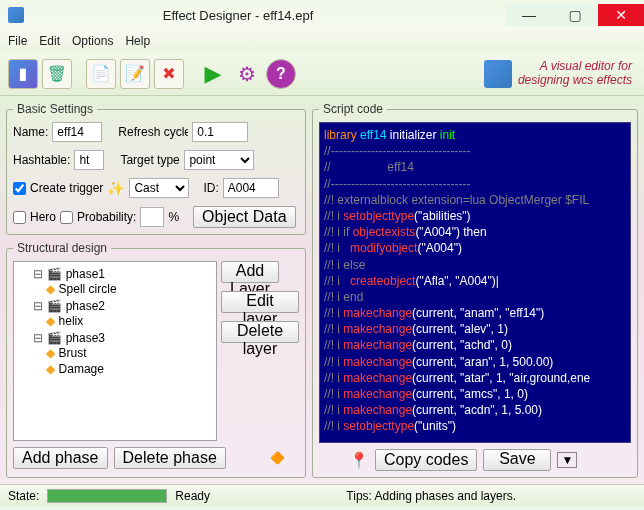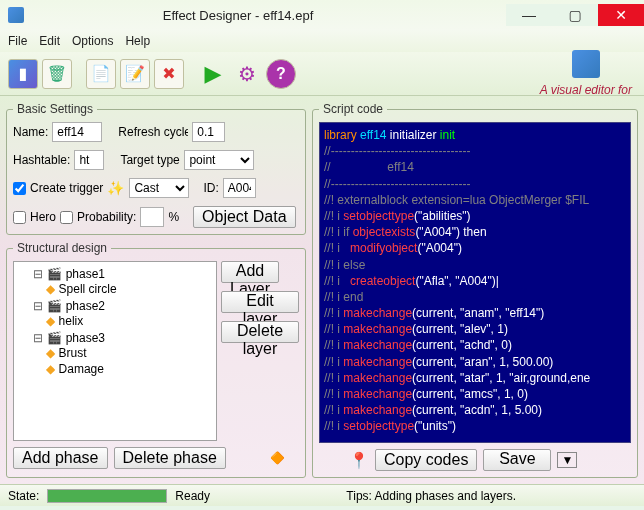--- a/index.html
+++ b/index.html
@@ -12,35 +12,35 @@
 .winbtn { width: 46px; height: 22px; display:flex; align-items:center; justify-content:center; font-size:14px; }
 .winbtn.min, .winbtn.max { background:#e8f5e9; color:#333; }
 .winbtn.close { background:#e81123; color:#fff; }
 
 .menubar { height: 22px; background: linear-gradient(to bottom,#f5f9f0,#edf5e2); display:flex; align-items:center; padding-left:8px; gap:12px; color:#222; }
 .menubar span { cursor: default; }
 
 .toolbar { height: 44px; background: linear-gradient(to bottom,#f2f8ea,#e4f0d8); display:flex; align-items:center; padding: 0 8px; gap: 4px; border-bottom:1px solid #c0d0b0; }
 .tbtn { width:30px; height:30px; border:1px solid #c0c0a0; border-radius:3px; background:#f8f8f0; display:flex; align-items:center; justify-content:center; font-size:16px; }
 .tsep { width:6px; }
-.toolbar .tagline { margin-left:auto; text-align:right; color:#b02040; font-style:italic; font-family: cursive; font-size:12px; line-height:1.1; padding-right:4px; display:flex; align-items:center; gap:6px;flex-direction:column; }
+.toolbar .tagline { margin-left:auto; text-align:right; color:#b02040; font-style:italic; font-family: cursive; font-size:12px; line-height:1.1; padding-right:4px; display:flex; align-items:center; gap:6px; }
 .tagline-icon { width:28px; height:28px; background:linear-gradient(135deg,#4a90e2,#357abd); border-radius:3px; }
 
 .content { display:flex; height: 388px; padding: 6px; gap: 6px; background: linear-gradient(to bottom,#e4f0d8 0%,#f0e0e8 40%,#f5e8f0 100%); }
 .left { width: 300px; display:flex; flex-direction:column; gap:6px; }
 .right { flex:1; display:flex; flex-direction:column; }
 
 fieldset.group { border:1px solid #a0b090; border-radius:3px; padding:6px; background: rgba(255,255,255,0.15); }
 fieldset.group legend { padding:0 4px; color:#333; }
 
 .basic { display:flex; flex-direction:column; gap:8px; }
 .row { display:flex; align-items:center; gap:4px; }
 .row label { font-size:12px; }
 .txt { border:1px solid #b0b0b0; background:#fff; height:20px; padding:0 4px; font-size:12px; }
-.txt.w40 { width:33px; }
+.txt.w40 { width:56px; }
 .txt.w50 { width:50px; }
 .sel { border:1px solid #b0b0b0; background:#fff; height:20px; font-size:12px; }
 .btn { border:1px solid #a0a0a0; background:linear-gradient(#fdfdfd,#e5e5e5); height:22px; padding:0 8px; font-size:16px; border-radius:2px; }
 .chk { width:13px; height:13px; }
 .cast-icon { width:18px;height:18px; display:inline-flex; align-items:center; justify-content:center; font-size:14px; }
 
 .struct { flex:1; display:flex; gap:4px; }
 .tree-wrap { flex:1; border:1px solid #a0a0a0; background:#fff; overflow:auto; padding:4px; min-height:130px; }
 .tree ul { list-style:none; padding-left:14px; }
 .tree li { padding:1px 0; white-space:nowrap; }
@@ -94,21 +94,21 @@
   <div class="tsep"></div>
   <div class="tbtn" style="color:#3a7">📄</div>
   <div class="tbtn" style="color:#a3a">📝</div>
   <div class="tbtn" style="color:#d33">✖</div>
   <div class="tsep"></div>
   <div class="tbtn" style="color:#2a2;border:none;background:none;font-size:22px">▶</div>
   <div class="tbtn" style="color:#a3a;border:none;background:none;font-size:20px">⚙</div>
   <div class="tbtn" style="background:#a3a;color:#fff;border-radius:50%;font-weight:bold">?</div>
   <div class="tagline">
     <span class="tagline-icon"></span>
-    <span><span>A visual editor for</span><br></span>
+    <span><span>A visual editor for</span><br><span>designing wcs effects</span></span>
   </div>
 </div>
 
 <div class="content">
   <div class="left">
 
     <fieldset class="group basic">
       <legend>Basic Settings</legend>
       <div class="row">
         <label>Name:</label>

